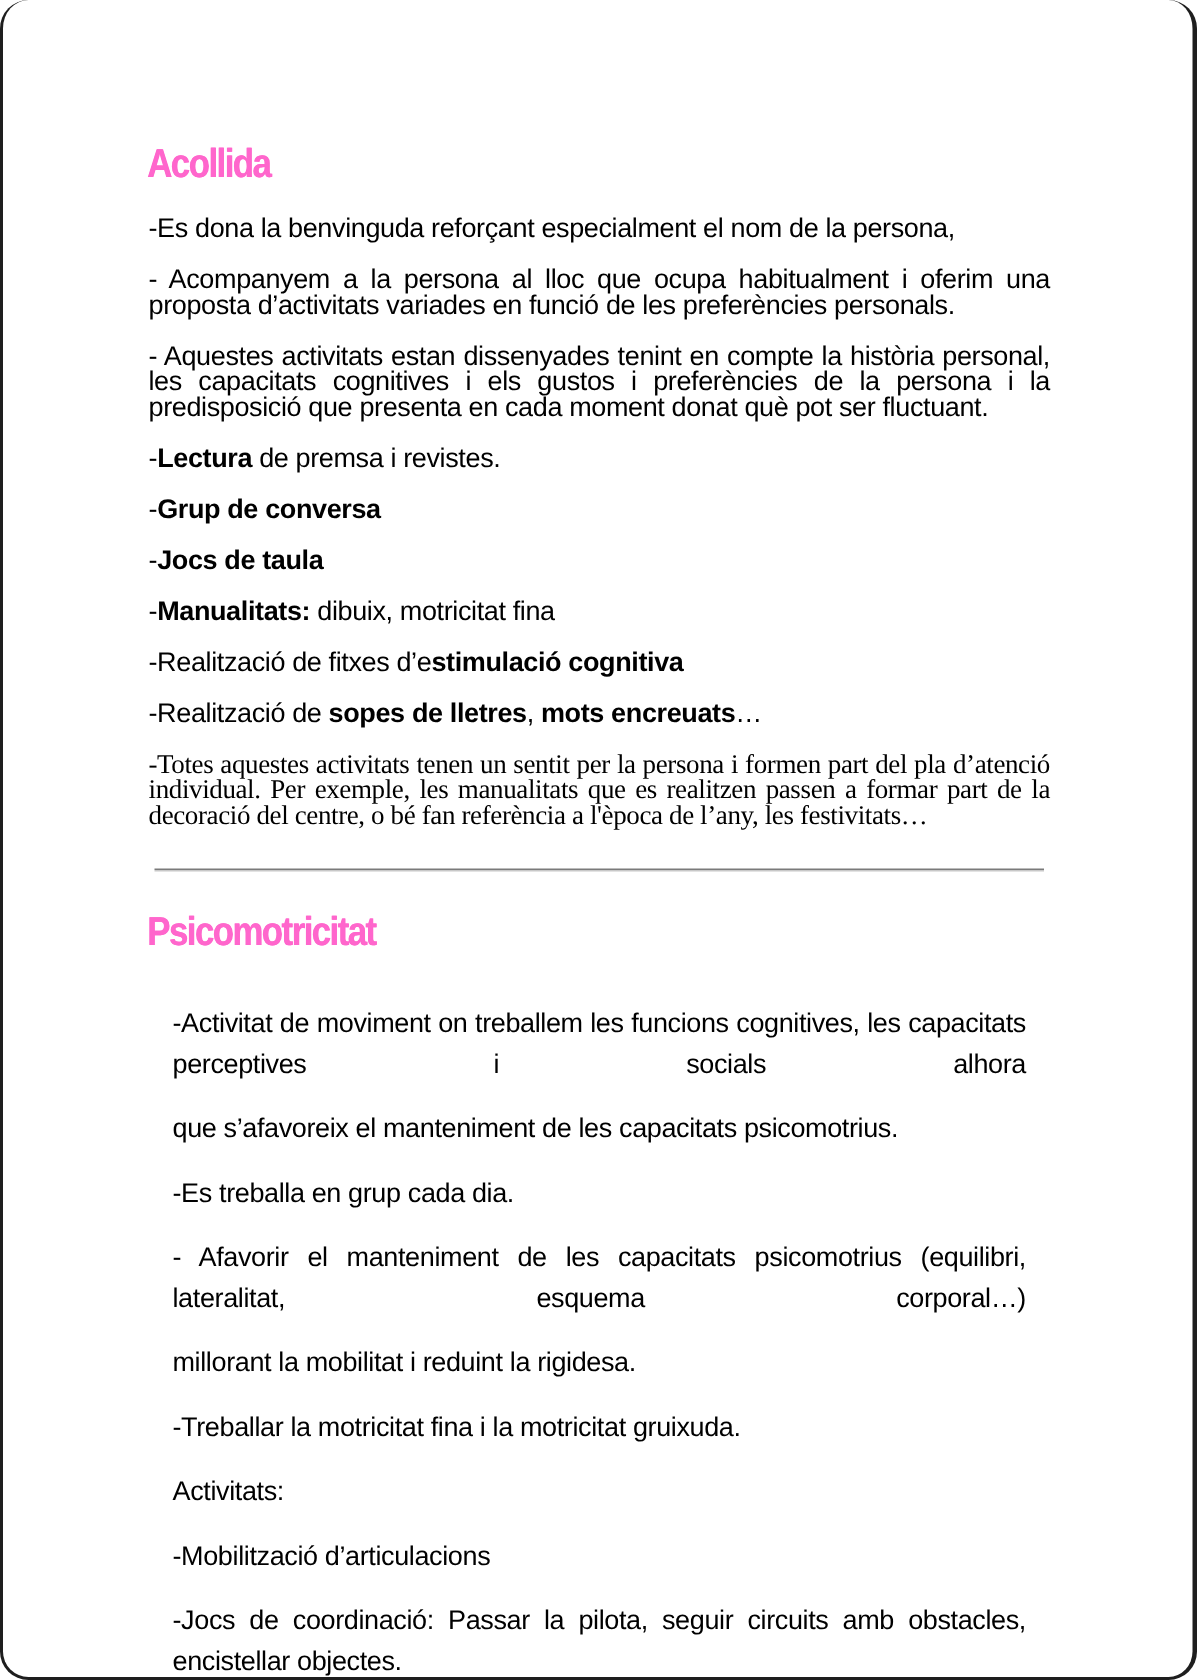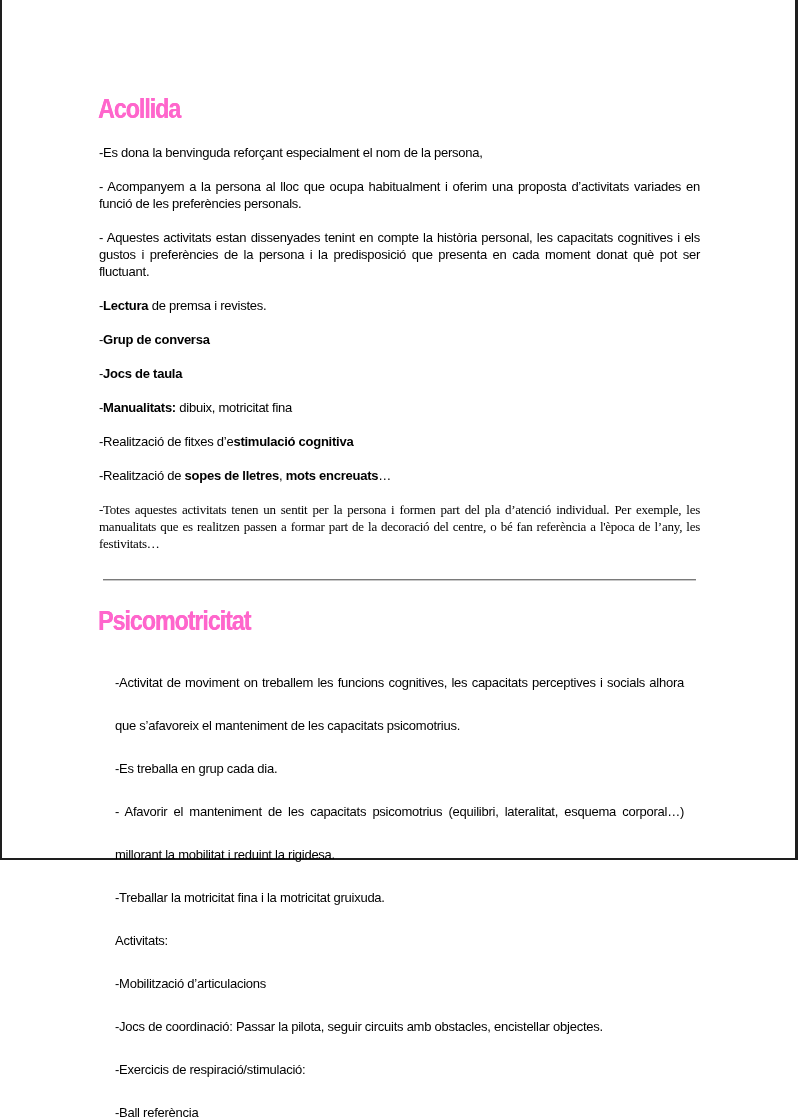--- a/index.html
+++ b/index.html
@@ -11,32 +11,33 @@
       width: 798px;
       height: 1120px;
       position: relative;
       overflow: hidden;
       font-family: "Liberation Sans", sans-serif;
       color: #000;
     }
     .page-frame {
       position: absolute;
       left: 0; top: 0;
-      width: 798px; height: 860px;
+      width: 798px; height: 1120px;
       box-sizing: border-box;
       border-left: 2px solid #1e1e1e;
       border-right: 3px solid #1e1e1e;
       border-bottom: 2px solid #1e1e1e;
       background: #fff;
+      border-radius: 19px;
     }
     .content {
       position: absolute;
       left: 97px;
       width: 601px;
-      font-size: 13px;
+      font-size: 18px;
       letter-spacing: -0.25px;
       line-height: 17px;
     }
     .heading {
       position: absolute;
       left: 96px;
       color: #ff66cc;
       font-family: "Liberation Sans", sans-serif;
       font-weight: bold;
       font-size: 27px;

